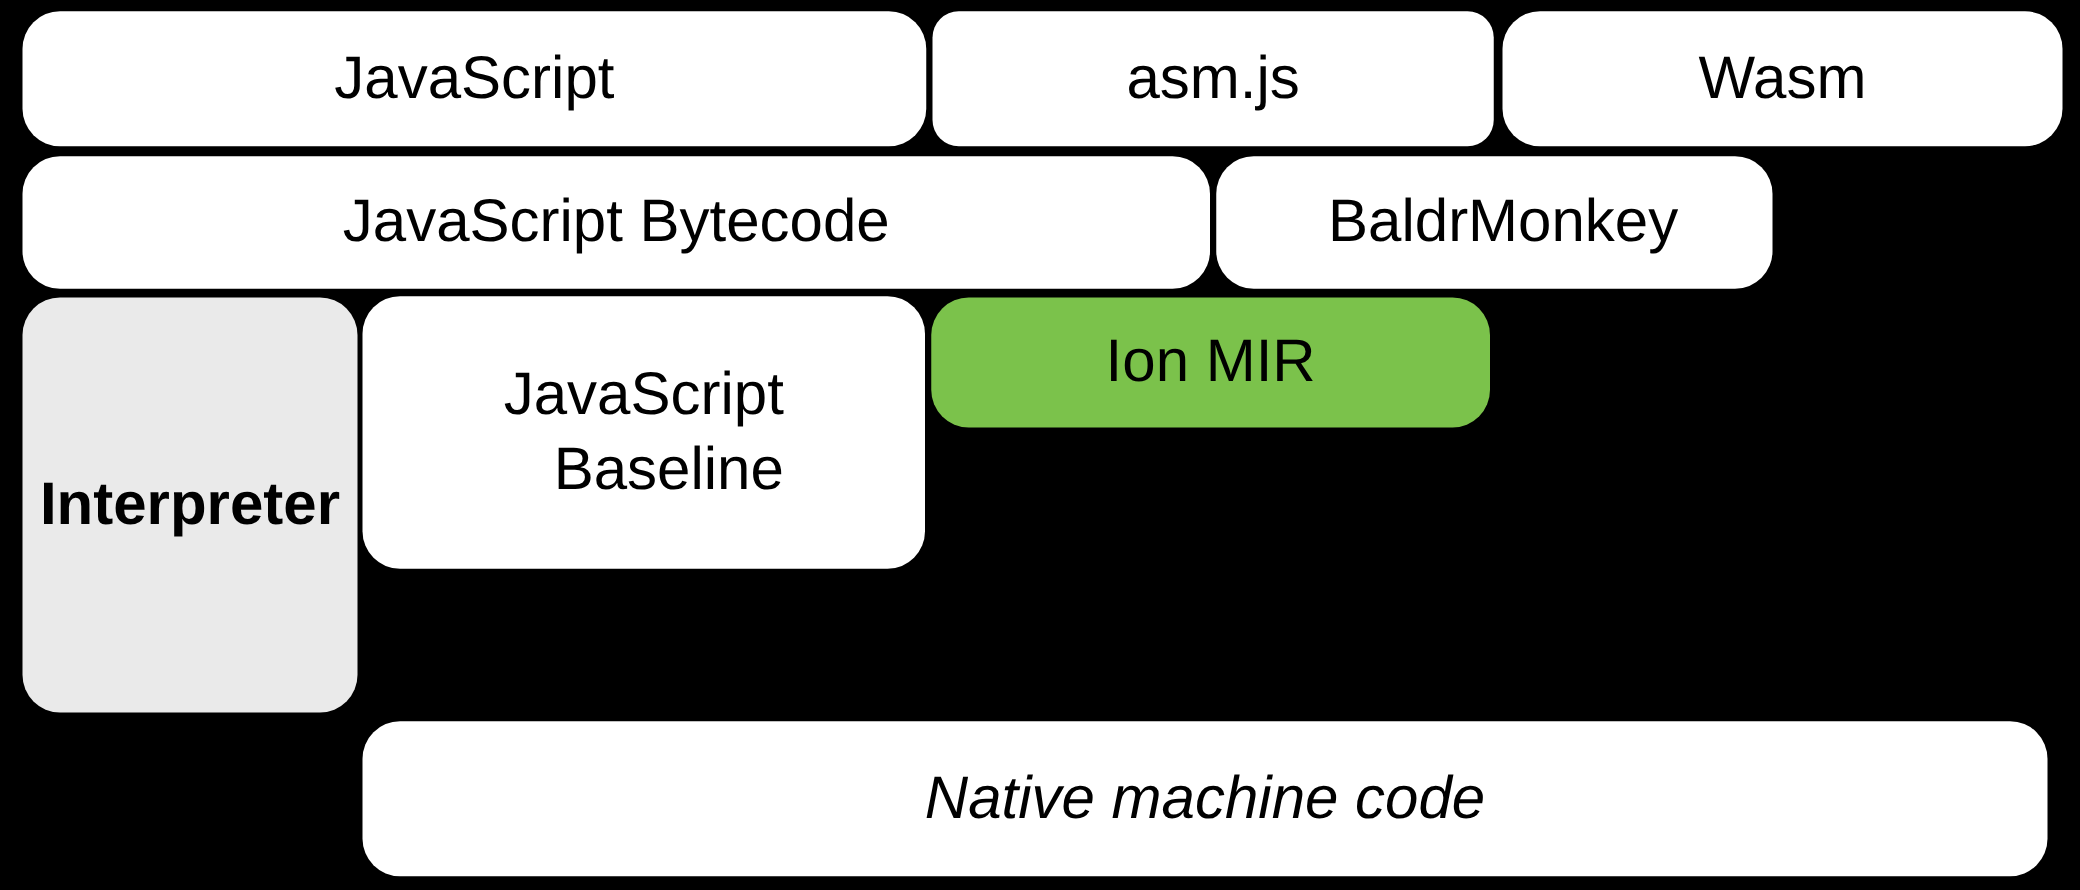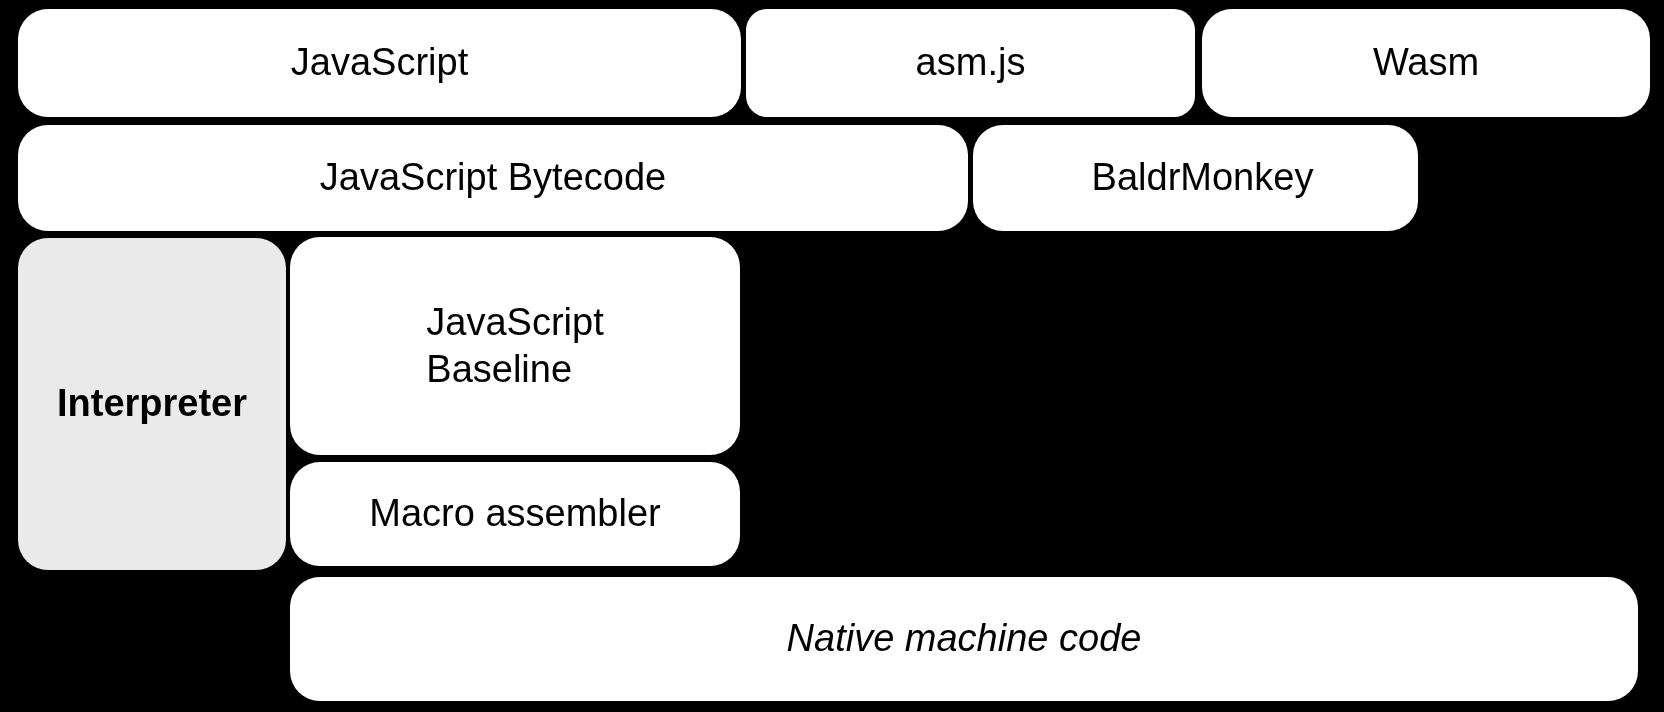--- a/index.html
+++ b/index.html
@@ -18,24 +18,24 @@
   .box {
     position: absolute;
     border-radius: 30px;
     display: flex;
     align-items: center;
     justify-content: center;
     background: #ffffff;
     box-sizing: border-box;
   }
   .box .label {
-    font-size: 38px;
+    font-size: 48px;
     line-height: 1.25;
     color: #000000;
-    text-align: left;
+    text-align: right;
     white-space: pre-line;
     letter-spacing: 0px;
   }
   
   .box-javascript      { left: 18px;   top: 9px;   width: 723px;  height: 108px; }
   .box-asmjs           { left: 746px;  top: 9px;   width: 449px;  height: 108px; }
   .box-wasm            { left: 1202px; top: 9px;   width: 448px;  height: 108px; }
   
   .box-bytecode        { left: 18px;   top: 125px; width: 950px;  height: 106px; }
   .box-baldrmonkey     { left: 973px;  top: 125px; width: 445px;  height: 106px; }
@@ -75,23 +75,23 @@
 
   <div class="box box-interpreter" style="background: rgb(234, 234, 234); font-weight: bold;">
     <span class="label" style="color: rgb(0, 0, 0);">Interpreter</span>
   </div>
 
   <div class="box box-baseline" style="background: rgb(255, 255, 255);">
     <span class="label" style="color: rgb(0, 0, 0);">JavaScript
 Baseline</span>
   </div>
 
+  <div class="box box-ionmir" style="background: rgb(123, 194, 75);">
+    <span class="label" style="color: rgb(0, 0, 0);">Ion MIR</span>
+  </div>
 
 
-  <div class="box box-macroassembler" style="background: rgb(255, 255, 255);">
-    <span class="label" style="color: rgb(0, 0, 0);">Macro assembler</span>
-  </div>
 
   <div class="box box-native" style="background: rgb(255, 255, 255);">
     <span class="label" style="color: rgb(0, 0, 0);">Native machine code</span>
   </div>
 
 </div>
 
 </body></html>

